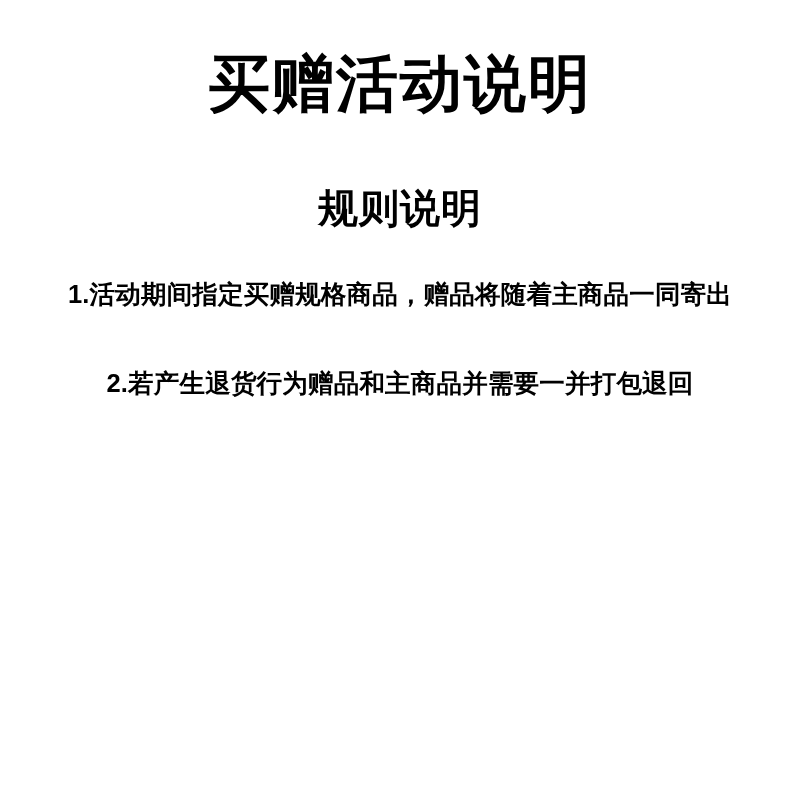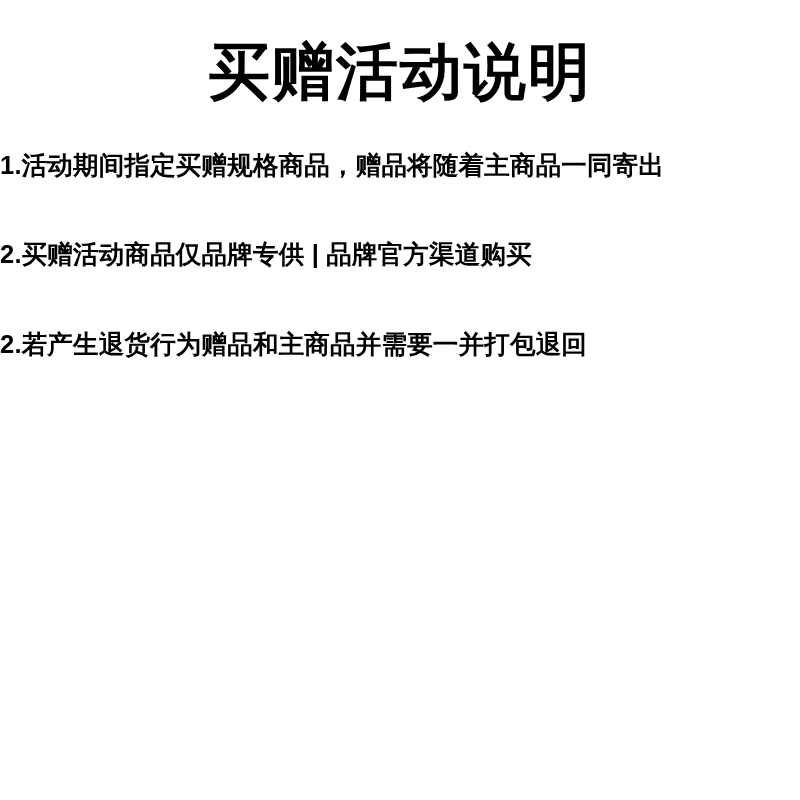--- a/index.html
+++ b/index.html
@@ -14,21 +14,21 @@
     color: #0a0a0a;
     overflow: hidden;
   }
   .page {
     width: 800px;
     height: 800px;
     box-sizing: border-box;
     display: flex;
     flex-direction: column;
     align-items: center;
-    padding: 0;
+    padding: 12px;
   }
   .main-title {
     margin: 0;
     padding-top: 36px;
     font-size: 62px;
     font-weight: 800;
     letter-spacing: 2px;
     line-height: 1.15;
     text-align: center;
     color: #000000;
@@ -52,40 +52,41 @@
     color: #000000;
   }
   .rules {
     list-style: none;
     margin: 0;
     padding: 0;
     width: 100%;
     padding-top: 42px;
   }
   .rule-item {
+    text-align: center;
     font-size: 25.5px;
     font-weight: 700;
     color: #000000;
     letter-spacing: 0.2px;
     line-height: 1.3;
     margin-bottom: 56px;
     white-space: nowrap;
   }
   .rule-item:last-child {
     margin-bottom: 0;
   }
 </style>
 </head>
 <body>
 
 <div class="page">
 
   <h1 class="main-title">买赠活动说明</h1>
 
 
+  <h2 class="section-title">规则说明</h2>
 
   <ul class="rules">
     <li class="rule-item">1.活动期间指定买赠规格商品，赠品将随着主商品一同寄出</li>
-    <li class="rule-item">2.买赠活动商品仅品牌专供 | 品牌官方渠道购买</li>
     <li class="rule-item">2.若产生退货行为赠品和主商品并需要一并打包退回</li>
   </ul>
 
 </div>
 
 </body></html>

